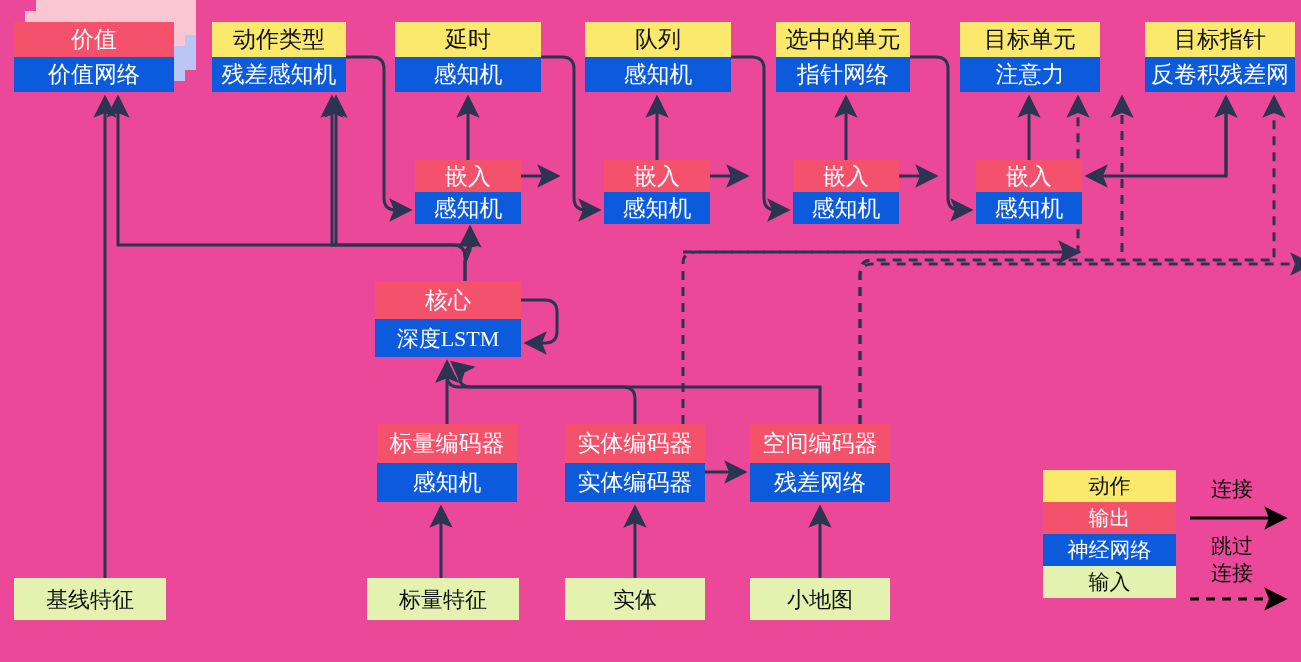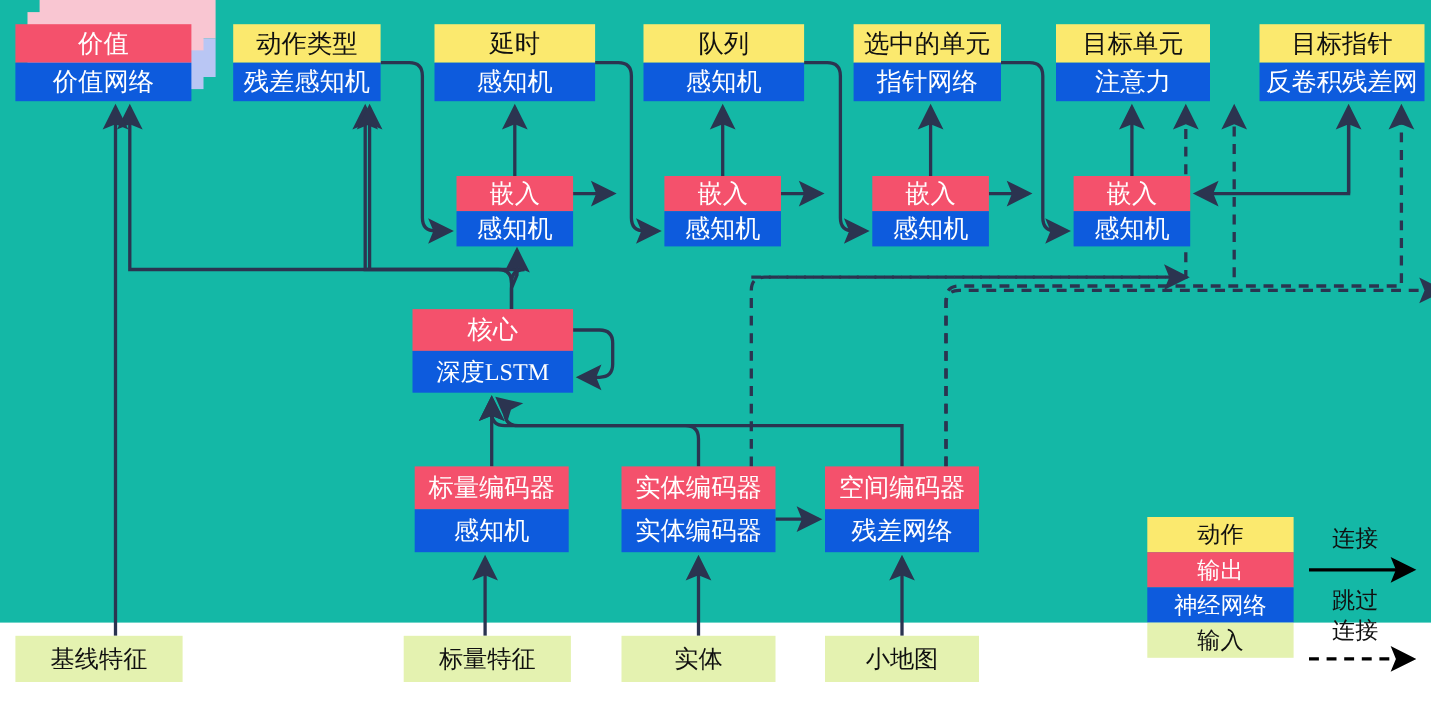--- a/index.html
+++ b/index.html
@@ -1,18 +1,18 @@
 <!DOCTYPE html>
 <html><head>
 <meta charset="utf-8">
 <style>
   html,body{margin:0;padding:0;background:#ffffff;}
   body{width:1301px;height:662px;overflow:hidden;
        font-family:"Liberation Sans","DejaVu Sans",sans-serif;}
-  #stage{position:relative;width:1301px;height:566px;background:#14b8a6;}
+  #stage{position:relative;width:1301px;height:662px;background:#ec4899;}
   svg{display:block;}
   .bx-label{font-family:"Liberation Serif","DejaVu Serif",serif;}
 </style>
 </head>
 <body>
 
 <div id="stage">
   <svg id="canvas" width="1301" height="662" viewBox="0 0 1301 662">
     <defs>
       <marker id="ah" markerWidth="9" markerHeight="9" refX="7.2" refY="4.5" orient="auto" markerUnits="strokeWidth">

